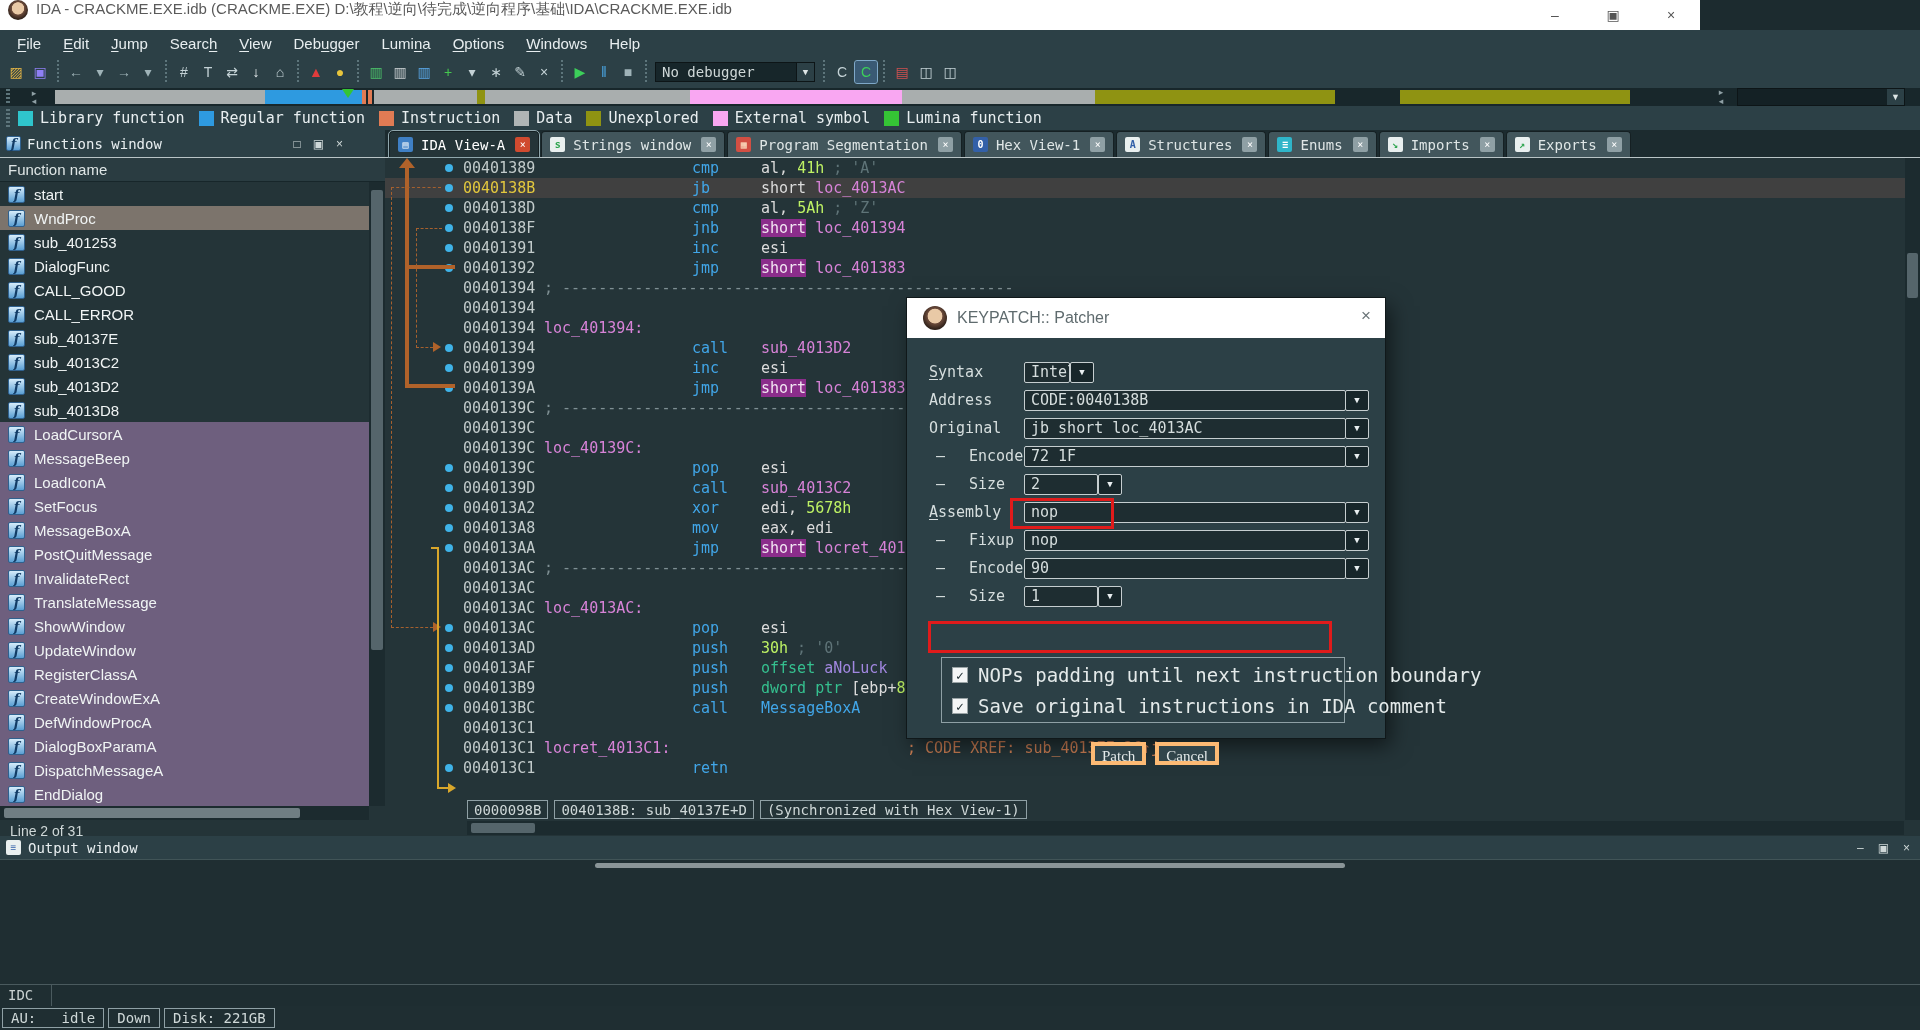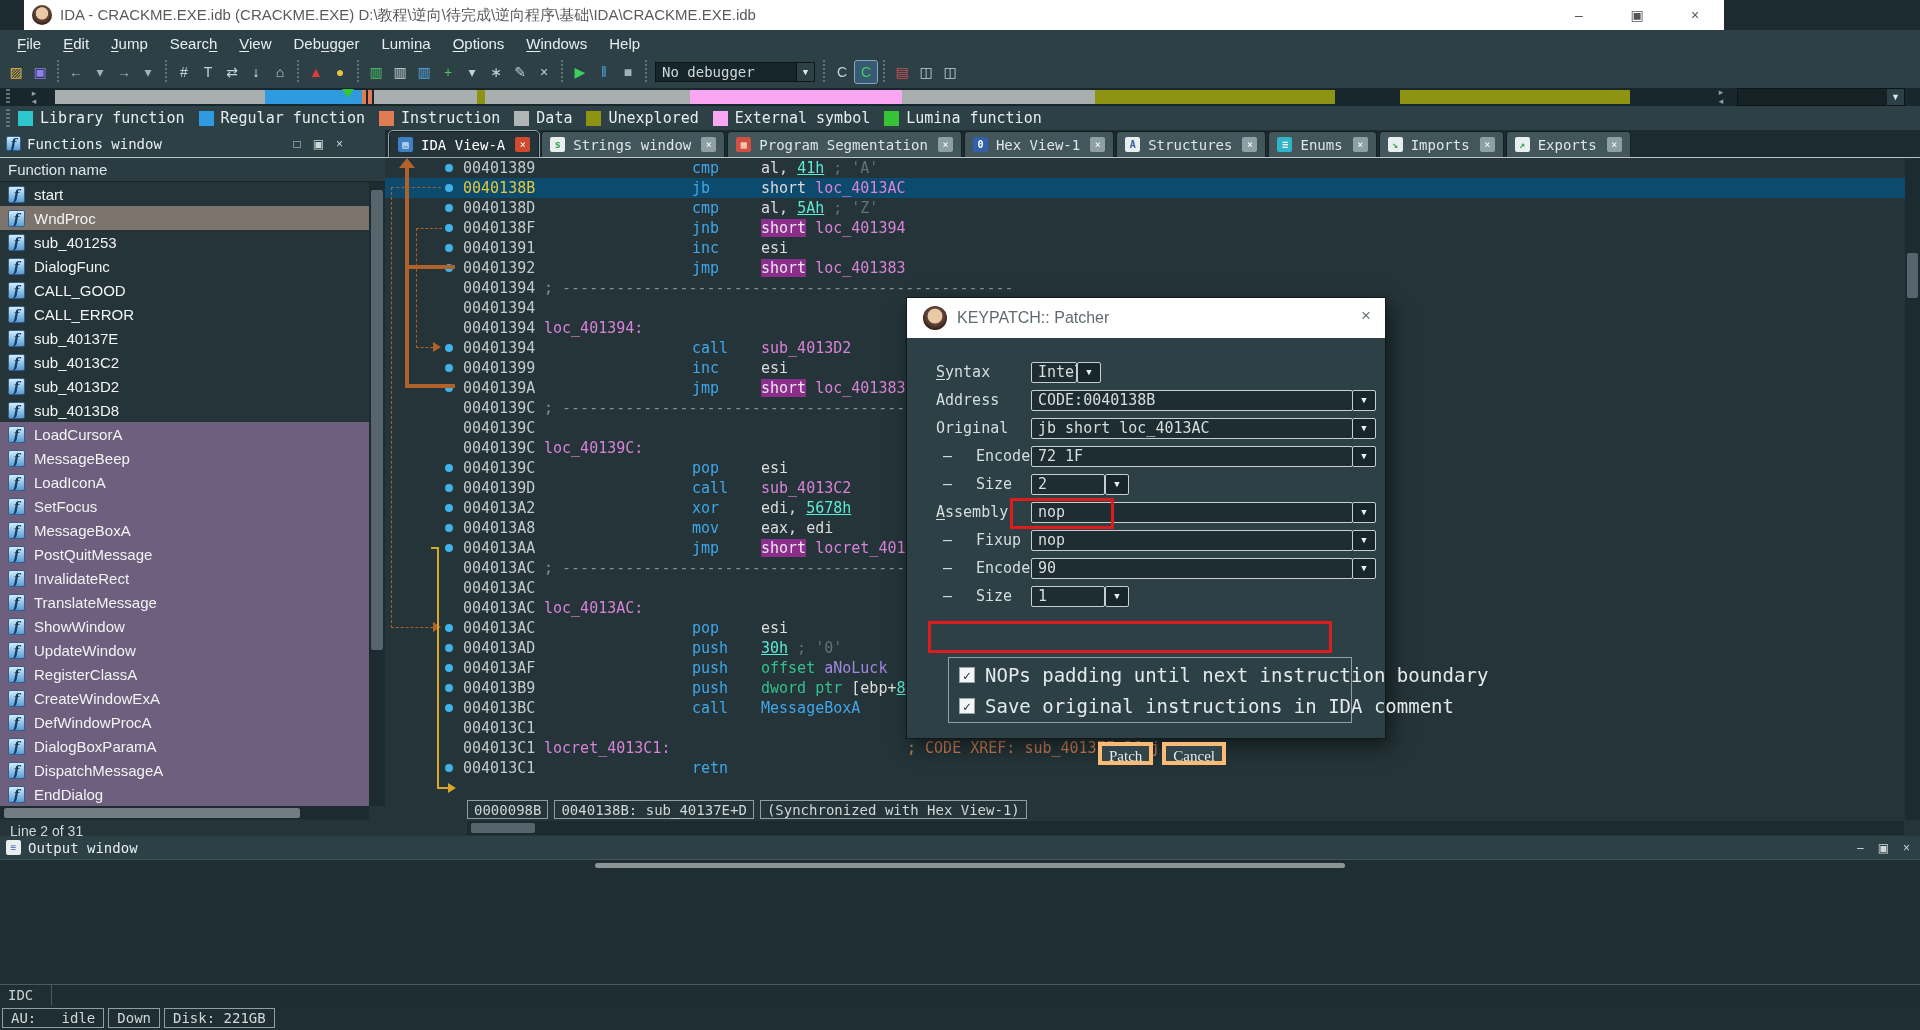--- a/index.html
+++ b/index.html
@@ -2,21 +2,21 @@
 <html><head>
 <meta charset="utf-8">
 <style>
   * { margin:0; padding:0; box-sizing:border-box; }
   html,body { width:1920px; height:1030px; overflow:hidden; background:#1c2b2f;
     font-family:"Liberation Sans",sans-serif; }
   #stage { position:relative; width:1920px; height:1030px; }
 
   
   #titlebar { position:absolute; left:0; top:0; width:1700px; height:30px; background:#ffffff;
-    display:flex; align-items:center; padding-left:8px;margin-left:24px; }
+    display:flex; padding-left:8px; }
   #app-icon { width:20px; height:20px; border-radius:50%;
     background:radial-gradient(circle at 50% 42%, #e9c9a6 38%, #6b4a3a 42%, #2e2019 72%); margin-right:8px; flex:0 0 auto;}
   #title-text { font-size:15px; color:#5a5a5a; white-space:nowrap; }
   .winbtns { position:absolute; right:0; top:0; height:30px; display:flex; }
   .winbtn { width:58px; height:30px; display:flex; align-items:center; justify-content:center;
     color:#555; font-size:14px; }
 
   
   #menubar { position:absolute; left:0; top:30px; width:1920px; height:26px; background:#2c4046;
     display:flex; align-items:center; padding-left:6px; }
@@ -97,28 +97,28 @@
   .tabicon { width:15px; height:15px; border-radius:2px; margin-right:8px; font-size:10px; font-weight:bold;
     display:flex; align-items:center; justify-content:center; flex:0 0 auto; }
   .tab-close { width:15px; height:15px; margin-left:10px; background:#8fa0a5; color:#fff; border-radius:2px;
     font-size:10px; display:flex; align-items:center; justify-content:center; }
   .tab.active .tab-close { background:#d04a2f; }
 
   
   #disasm { position:absolute; left:0; top:28px; width:1535px; height:640px; overflow:hidden;
     font-family:"DejaVu Sans Mono",monospace; font-size:15px; }
   .drow { position:relative; height:20px; line-height:20px; white-space:nowrap; padding-left:78px; }
-  .drow.sel { background:#0c4a6e; }
+  .drow.sel { background:#404040; }
   .addr { display:inline-block; width:81px; color:#c2cbcb; }
   .drow.sel .addr { color:#e3c83e; }
   .mnem { display:inline-block; width:69px; margin-left:148px; color:#41a6e8; }
   .lbl { color:#d883d8; }
   .septext { color:#7f9094; }
   .c-reg,.c-plain { color:#dcdcdc; }
-  .c-num { color:#5eead4;text-decoration:underline; }
+  .c-num { color:#bef264; }
   .c-kw { color:#35c08f; }
   .c-loc { color:#d883d8; }
   .c-str { color:#a187e0; }
   .c-imp { color:#41a6e8; }
   .c-cmt { color:#5f7478; }
   .c-shortbg { background:#8b2d8b; color:#f2e6f2; }
   .xref { position:absolute; left:522px; color:#cd7f54; }
   .dot { position:absolute; left:60px; top:6px; width:8px; height:8px; border-radius:50%; background:#3fb3e8; }
 
   
@@ -155,21 +155,21 @@
 
   
   #dialog { position:absolute; left:907px; top:298px; width:478px; height:440px; background:#2c4046;
     z-index:50; box-shadow:0 0 0 1px #10181a, 5px 8px 20px rgba(0,0,0,.55); }
   #dlg-title { position:absolute; left:0; top:0; width:100%; height:40px; background:#ffffff;
     display:flex; align-items:center; padding-left:16px; }
   #dlg-avatar { width:24px; height:24px; border-radius:50%;
     background:radial-gradient(circle at 50% 42%, #e9c9a6 38%, #6b4a3a 42%, #2e2019 72%); margin-right:10px; }
   #dlg-title-text { font-size:16px; color:#5f6b6e; }
   #dlg-close { position:absolute; right:14px; top:8px; color:#6a7478; font-size:17px; }
-  #dlg-body { position:absolute; left:16px; top:40px; width:100%; height:400px; padding-top:20px;
+  #dlg-body { position:absolute; left:9px; top:40px; width:100%; height:400px; padding-top:20px;
     font-family:"DejaVu Sans Mono",monospace; }
   .dlg-row { height:28px; display:flex; align-items:center; position:relative; }
   .dlg-label { position:absolute; left:13px; color:#d6dede; font-size:15px; }
   .dlg-label u { text-underline-offset:2px; }
   .dlg-label.subbed { left:53px; }
   .dlg-dash { position:absolute; left:20px; color:#d6dede; font-size:15px; }
   .dlg-field { position:absolute; left:108px; height:21px; background:#1e2d31; border:1px solid #c6ced0;
     border-radius:2px; color:#d6dede; font-size:15px; line-height:19px; padding-left:6px; white-space:pre; }
   .dlg-field.big { width:322px; }
   .dlg-field.small { width:46px; }

